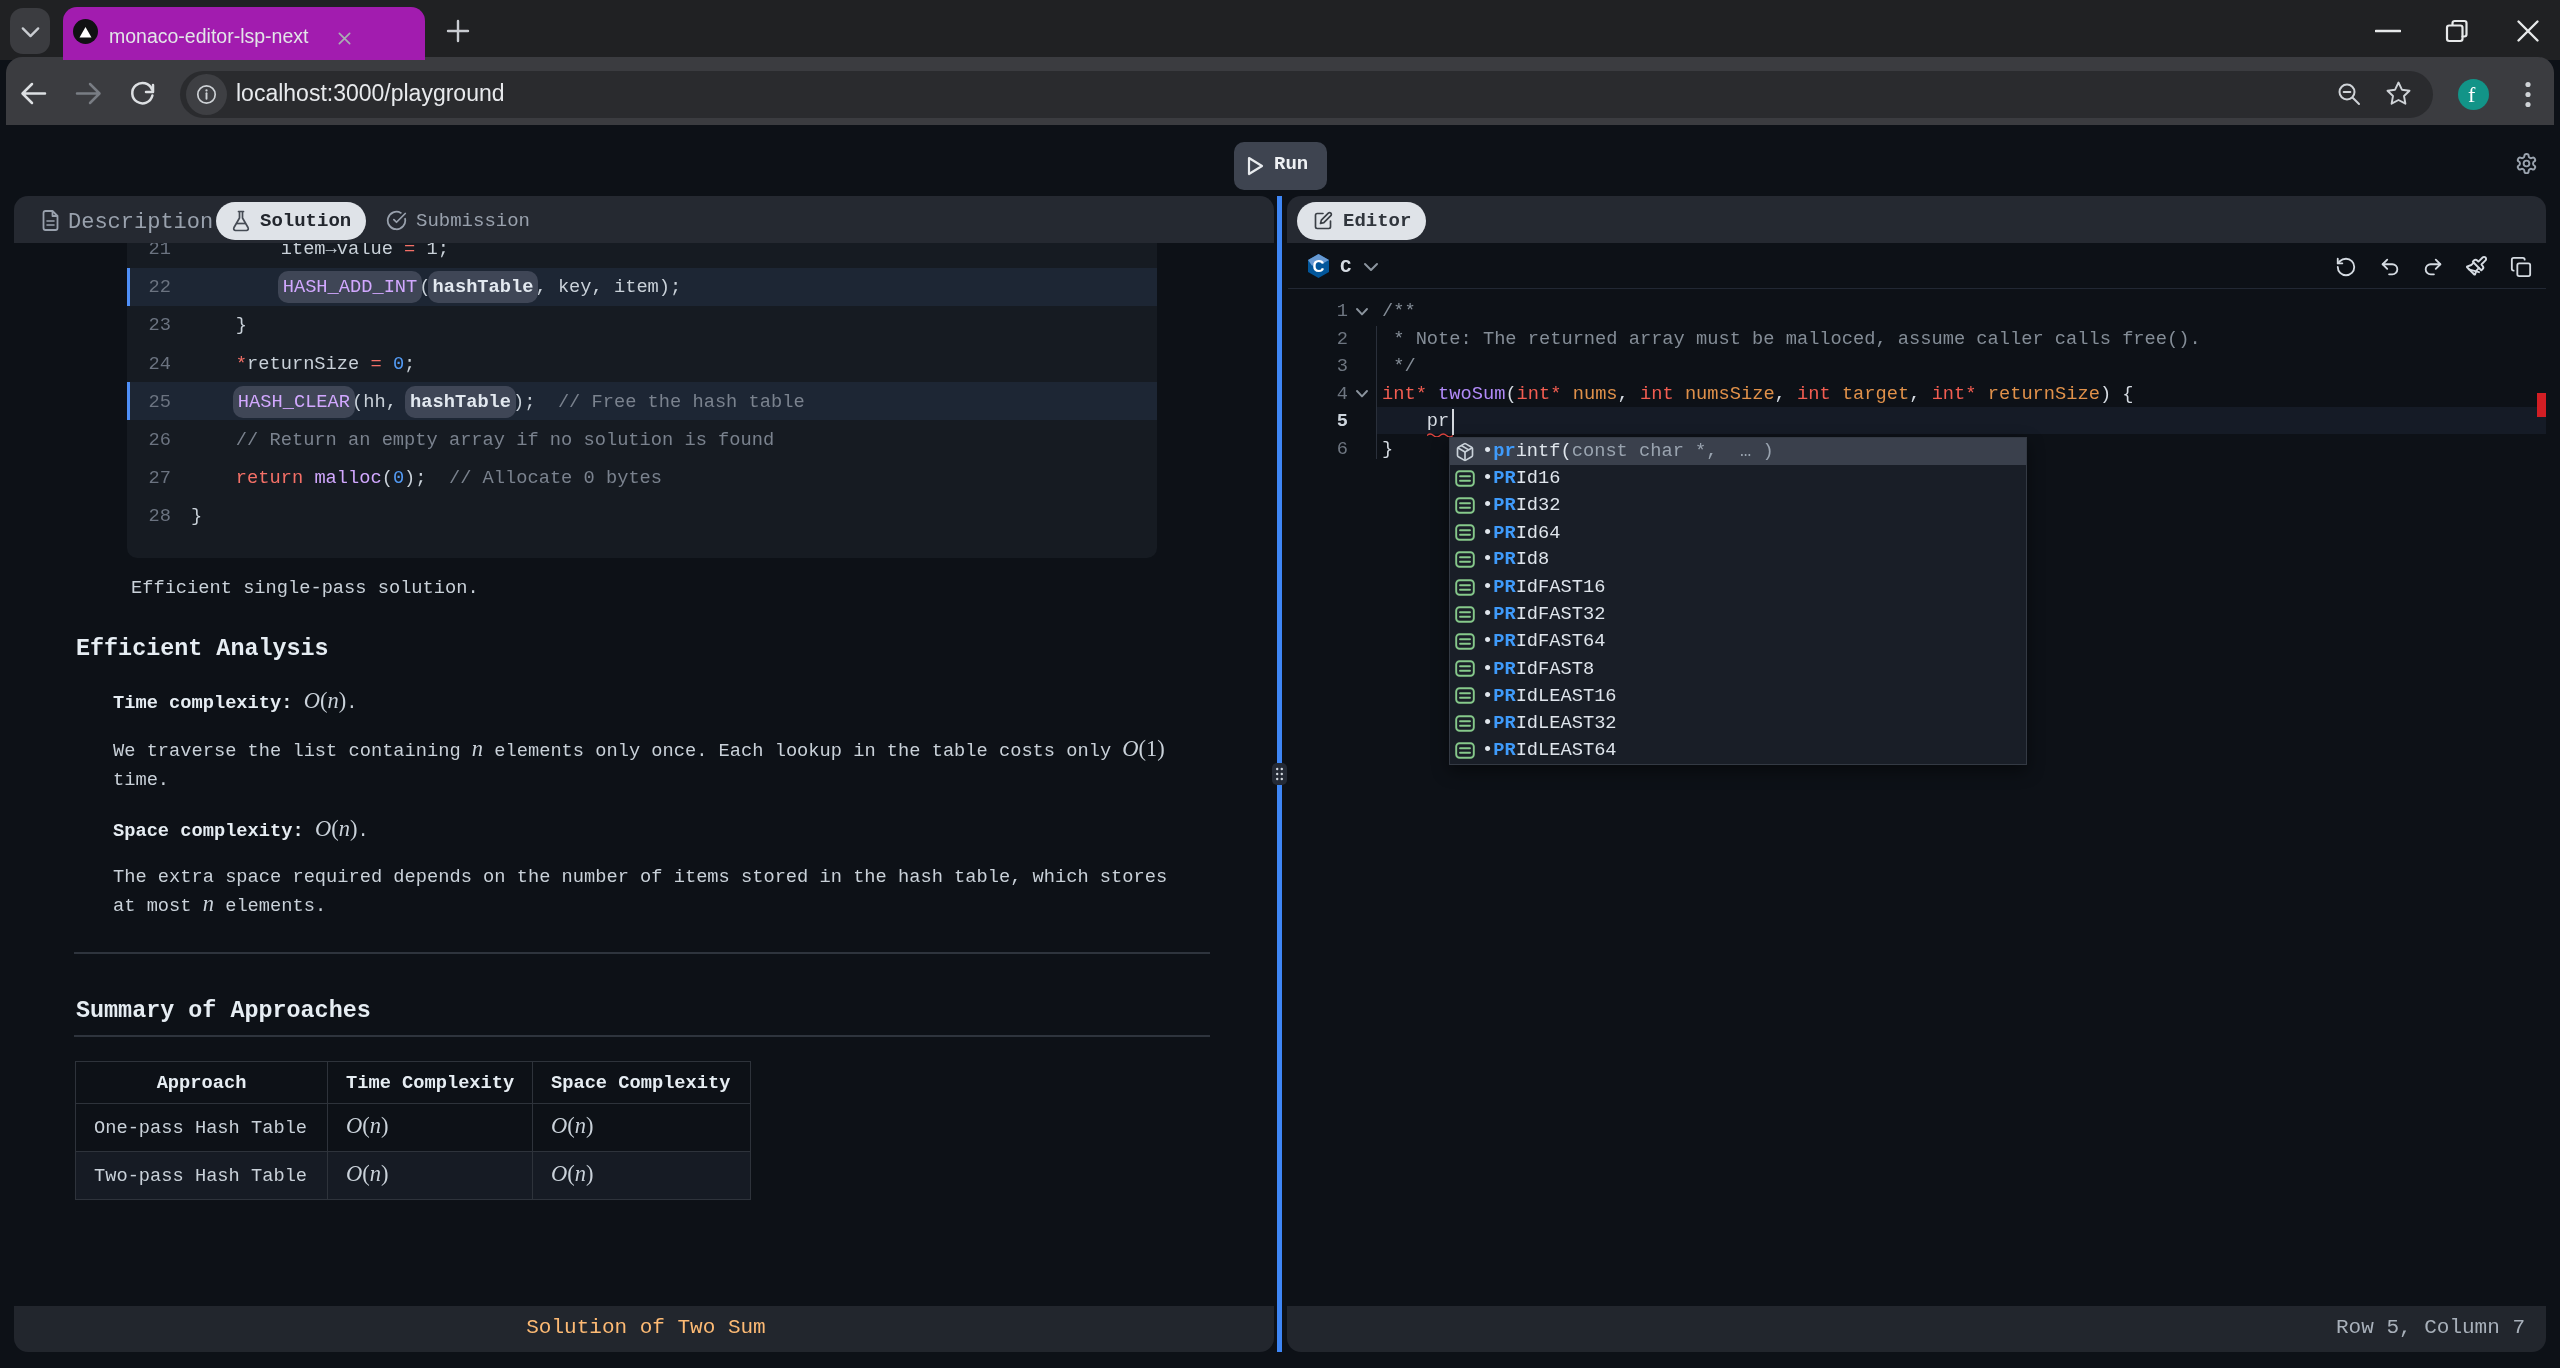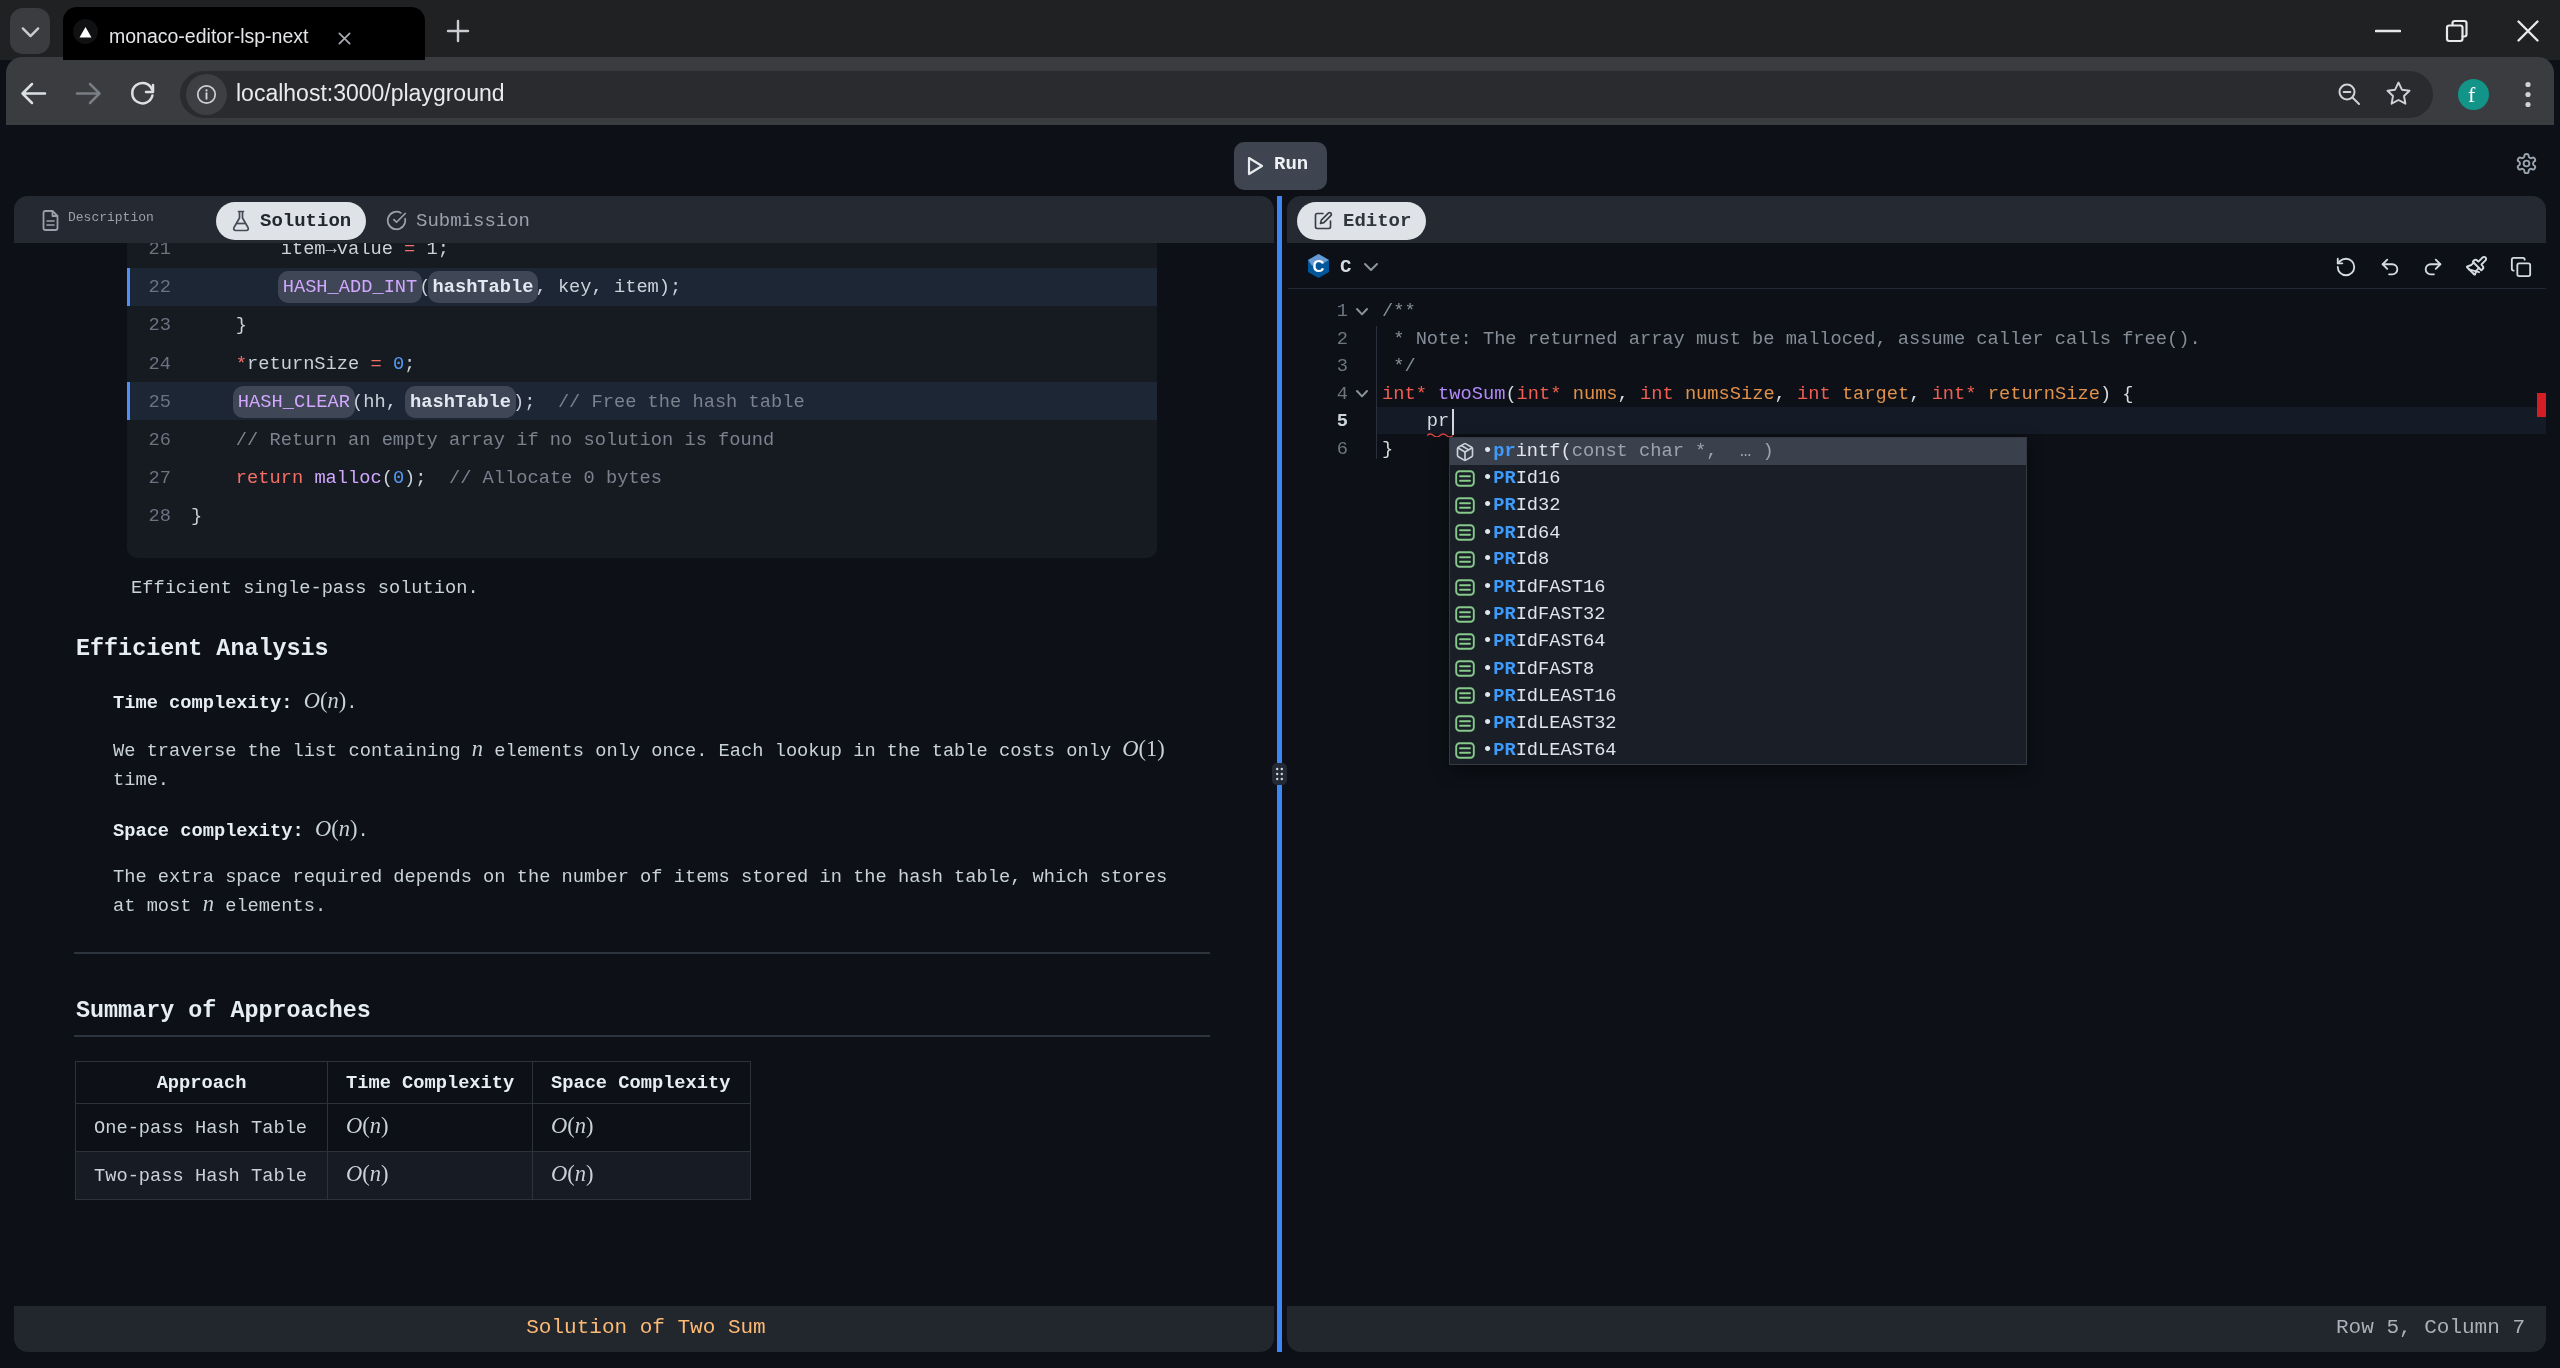--- a/index.html
+++ b/index.html
@@ -4,21 +4,21 @@
 <style>
   * { margin:0; padding:0; box-sizing:border-box; }
   html,body { width:2560px; height:1368px; overflow:hidden; background:#0d1117; }
   body { font-family:"Liberation Mono", monospace; position:relative; }
   .abs { position:absolute; }
   svg { display:block; }
   
   #tabstrip { position:absolute; left:0; top:0; width:2560px; height:60px; background:#202123; }
   #toolbar { position:absolute; left:6px; top:57px; width:2548px; height:68px; background:#3b3c40; border-radius:16px 16px 0 0; }
   #urlpill { position:absolute; left:180px; top:71px; width:2253px; height:47px; background:#2a2b2e; border-radius:24px; }
-  #tab { position:absolute; left:63px; top:7px; width:362px; height:53px; background:#000000; border-radius:14px 14px 0 0; }
+  #tab { position:absolute; left:63px; top:7px; width:362px; height:53px; background:#a21caf; border-radius:14px 14px 0 0; }
   .tabtitle { position:absolute; left:46px; top:18px; font-family:"Liberation Sans",sans-serif; font-size:19.5px; color:#e3e5e8; letter-spacing:0; }
   
   #app { position:absolute; left:0; top:125px; width:2560px; height:1243px; background:#0d1117; }
   .panelhead { position:absolute; height:47px; background:#252931; border-radius:14px 14px 0 0; z-index:5; }
   .panelfoot { position:absolute; height:46px; background:#22262d; border-radius:0 0 14px 14px; }
   .pill-active { display:inline-flex; align-items:center; background:#dfe3e8; border-radius:20px; }
   .mono { font-family:"Liberation Mono", monospace; }
   
   pre.code { position:absolute; font-family:"Liberation Mono",monospace; font-size:18.7px; line-height:38.2px; color:#c9d1d9; }
   .tk { background:#3f4656; border-radius:10px; padding:5px 5px; margin:0 -3px; }
@@ -127,21 +127,21 @@
 
 <div class="panelhead" style="left:14px;top:196px;width:1260px;"></div>
 <div class="panelfoot" style="left:14px;top:1306px;width:1260px;"></div>
 <span class="abs mono" style="left:2px;top:1316px;width:1288px;text-align:center;font-size:21px;color:#fdba74;display:inline-block;">Solution of Two Sum</span>
 
 <svg class="abs" style="left:42px;top:210px;z-index:6;" width="17" height="21" viewBox="0 0 17 21">
     <path d="M10.5 1 H3.5 Q1.5 1 1.5 3 V18 Q1.5 20 3.5 20 H13.5 Q15.5 20 15.5 18 V6 Z" stroke="#99a1ad" stroke-width="1.8" fill="none" stroke-linejoin="round"></path>
     <path d="M10.5 1 V6 H15.5" stroke="#99a1ad" stroke-width="1.8" fill="none" stroke-linejoin="round"></path>
     <path d="M5 11 H12 M5 15 H12" stroke="#99a1ad" stroke-width="1.6" stroke-linecap="round"></path>
   </svg>
-<span class="abs mono" style="left:68px;top:210px;font-size:13px;color:#99a1ad;z-index:6;">Description</span>
+<span class="abs mono" style="left:68px;top:210px;font-size:22px;color:#99a1ad;z-index:6;">Description</span>
 <div class="abs pill-active" style="left:216px;top:202px;width:150px;height:38px;z-index:6;"></div>
 <svg class="abs" style="left:232px;top:210px;z-index:6;" width="18" height="22" viewBox="0 0 18 22">
     <path d="M6.5 1.5 H11.5 M7.5 1.5 V8 L2 17.5 Q1 19.8 3.3 20.5 H14.7 Q17 19.8 16 17.5 L10.5 8 V1.5" stroke="#454b54" stroke-width="1.7" fill="none" stroke-linecap="round" stroke-linejoin="round"></path>
     <path d="M4.6 13.5 H13.4" stroke="#454b54" stroke-width="1.7"></path>
   </svg>
 <span class="abs mono" style="left:260px;top:210px;font-size:19px;font-weight:bold;color:#23272e;z-index:6;">Solution</span>
 <svg class="abs" style="left:386px;top:210px;z-index:6;" width="21" height="21" viewBox="0 0 24 24">
     <path d="M21.8 10A10 10 0 1 1 17 3.34" stroke="#99a1ad" stroke-width="2" fill="none" stroke-linecap="round"></path>
     <path d="M9 11l3 3L22 4" stroke="#99a1ad" stroke-width="2" fill="none" stroke-linecap="round" stroke-linejoin="round"></path>
   </svg>

